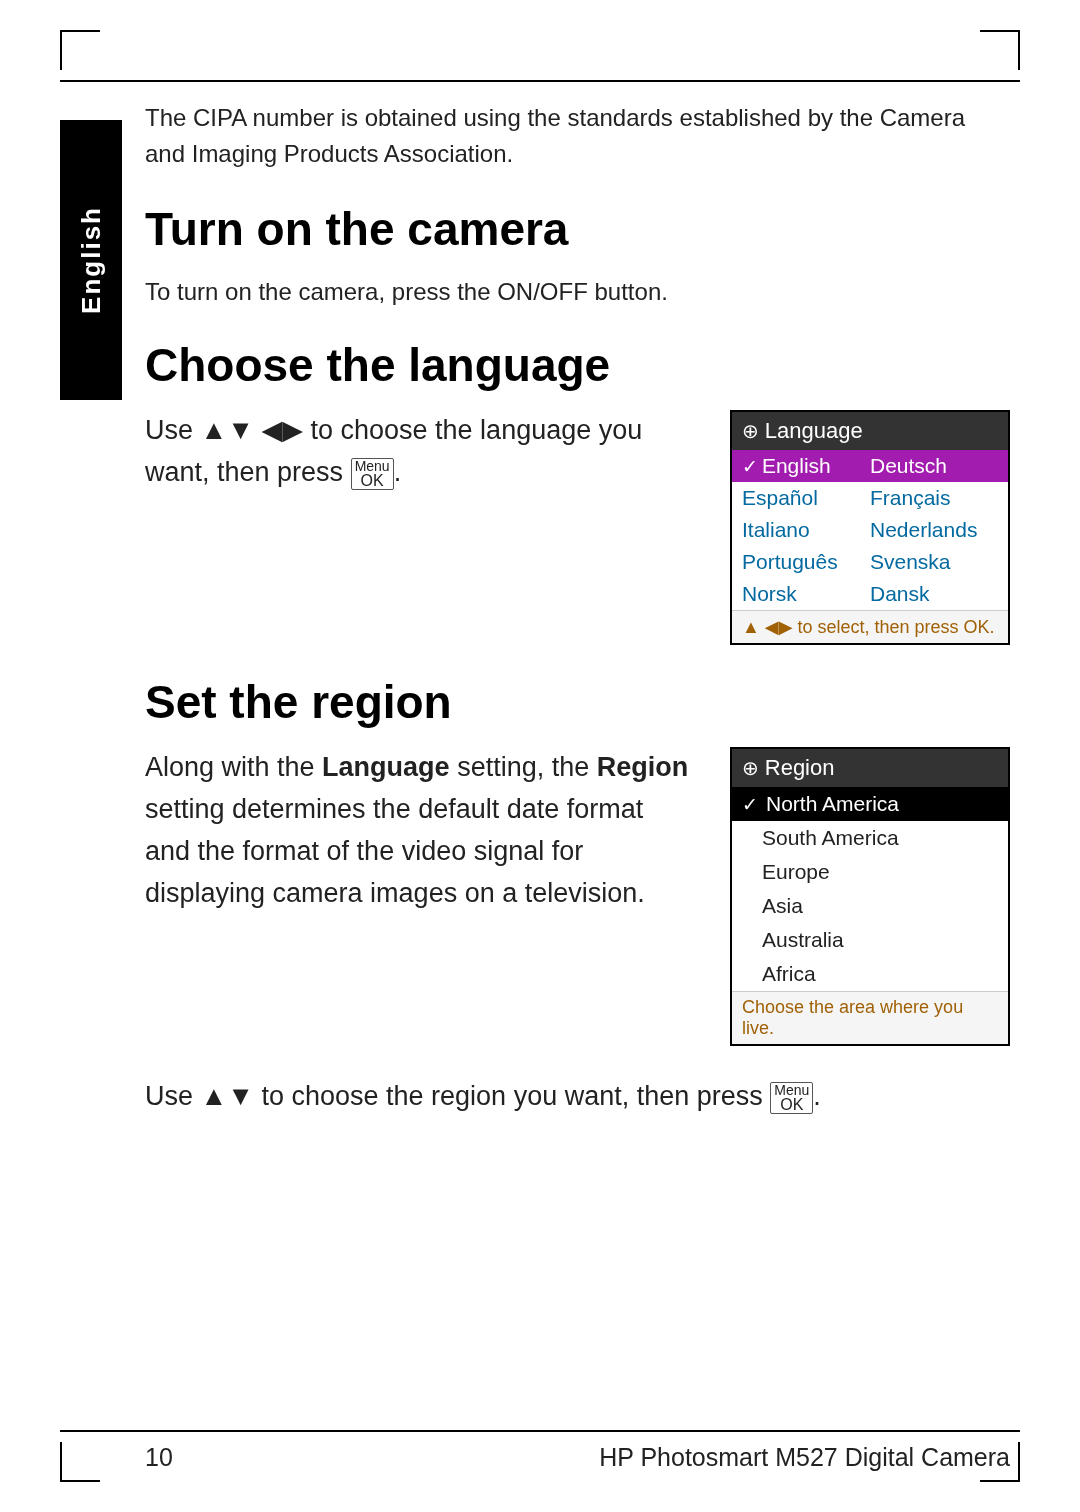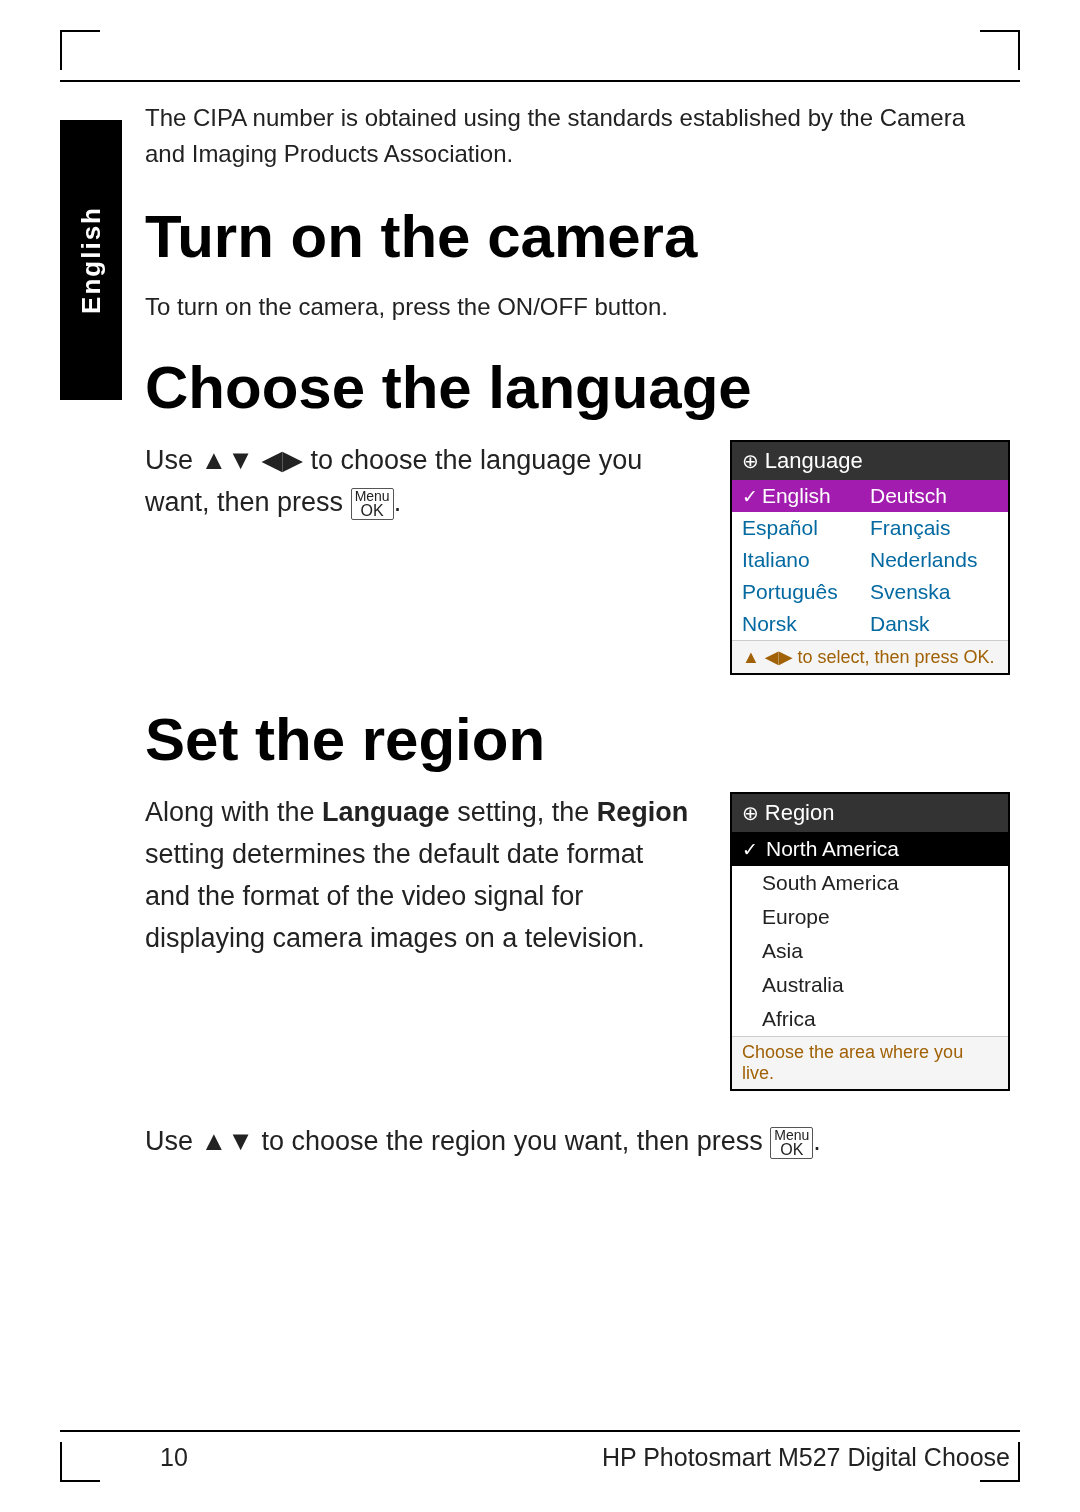--- a/index.html
+++ b/index.html
@@ -95,21 +95,21 @@
     
     .intro-text {
       font-size: 24px;
       line-height: 1.5;
       margin-bottom: 30px;
       color: #222;
     }
 
     
     .section-heading {
-      font-size: 60px;
+      font-size: 46px;
       font-weight: bold;
       color: #000;
       margin-bottom: 18px;
       margin-top: 10px;
     }
 
     
     .section-row {
       display: flex;
       flex-direction: row;
@@ -187,21 +187,21 @@
       font-size: 27px;
       line-height: 1.55;
       color: #222;
       margin-bottom: 10px;
     }
 
     
     .page-footer {
       position: absolute;
       bottom: 40px;
-      left: 160px;
+      left: 145px;
       right: 70px;
       display: flex;
       justify-content: space-between;
       font-size: 25px;
       color: #222;
     }
 
     
     .bold { font-weight: bold; }
 
@@ -356,14 +356,14 @@
     Use ▲▼ to choose the region you want, then press <span class="menu-ok">
         <span class="top-text">Menu</span>
         <span class="bot-text">OK</span>
       </span>.
   </p>
 
 </div>
 
 <div class="page-footer">
   <span>10</span>
-  <span>HP Photosmart M527 Digital Choose</span>
+  <span>HP Photosmart M527 Digital Camera</span>
 </div>
 
 </body></html>

